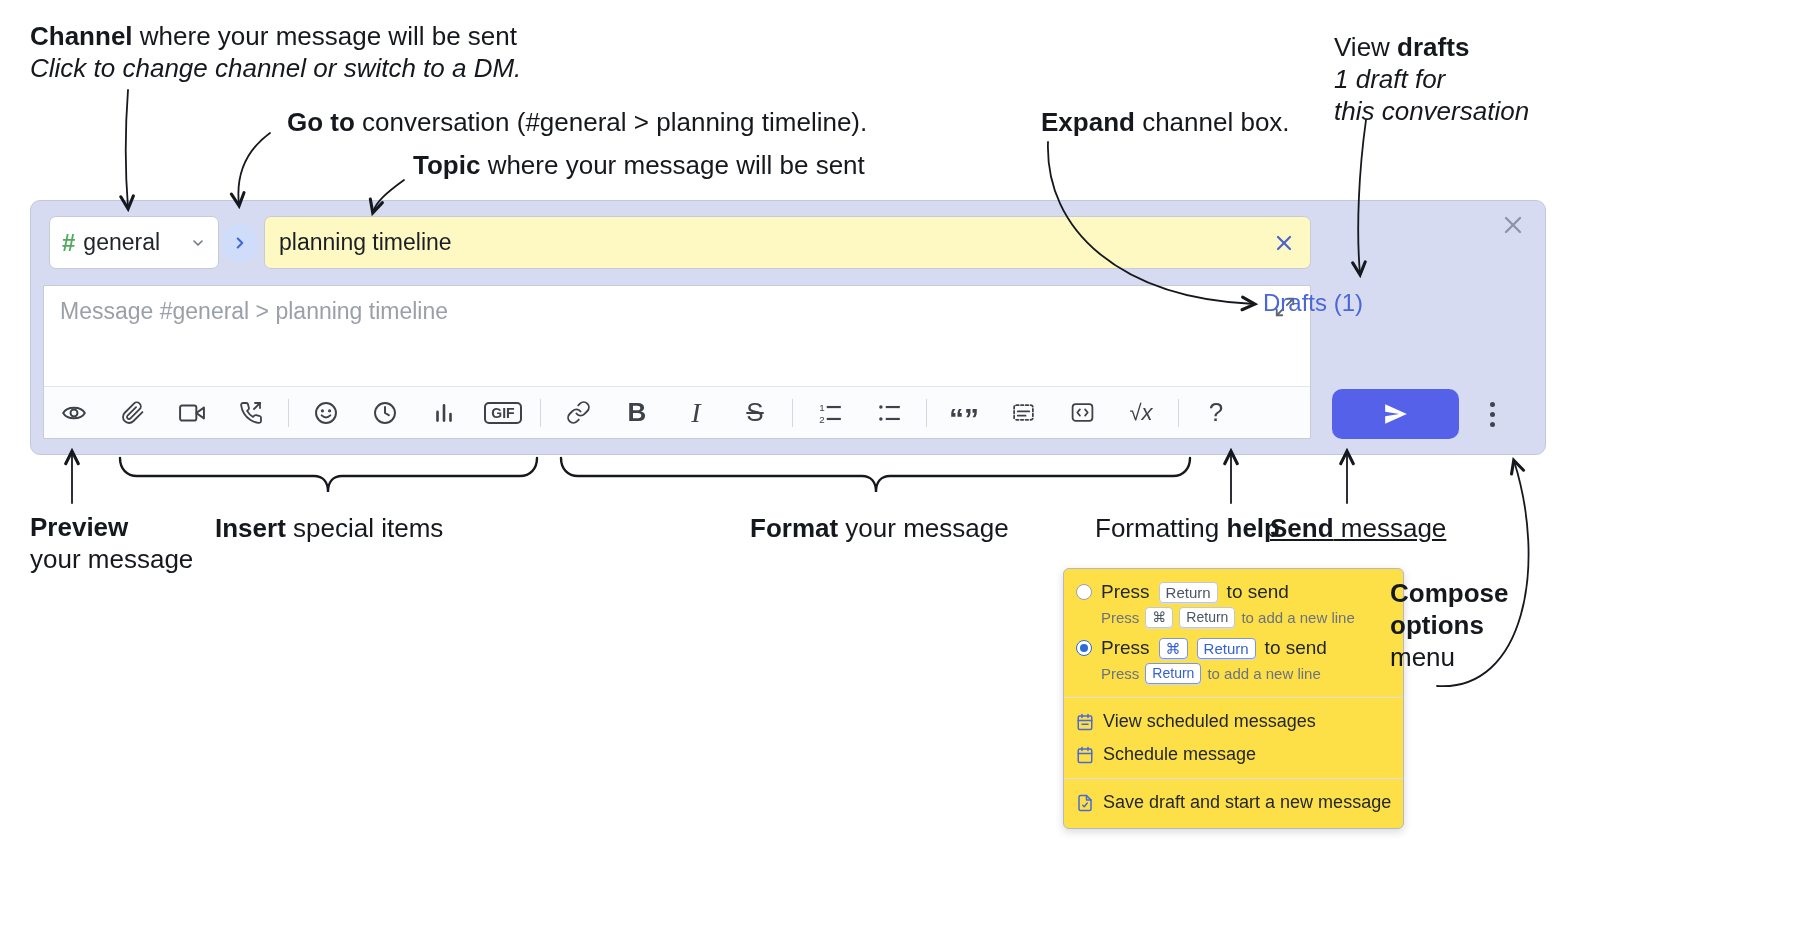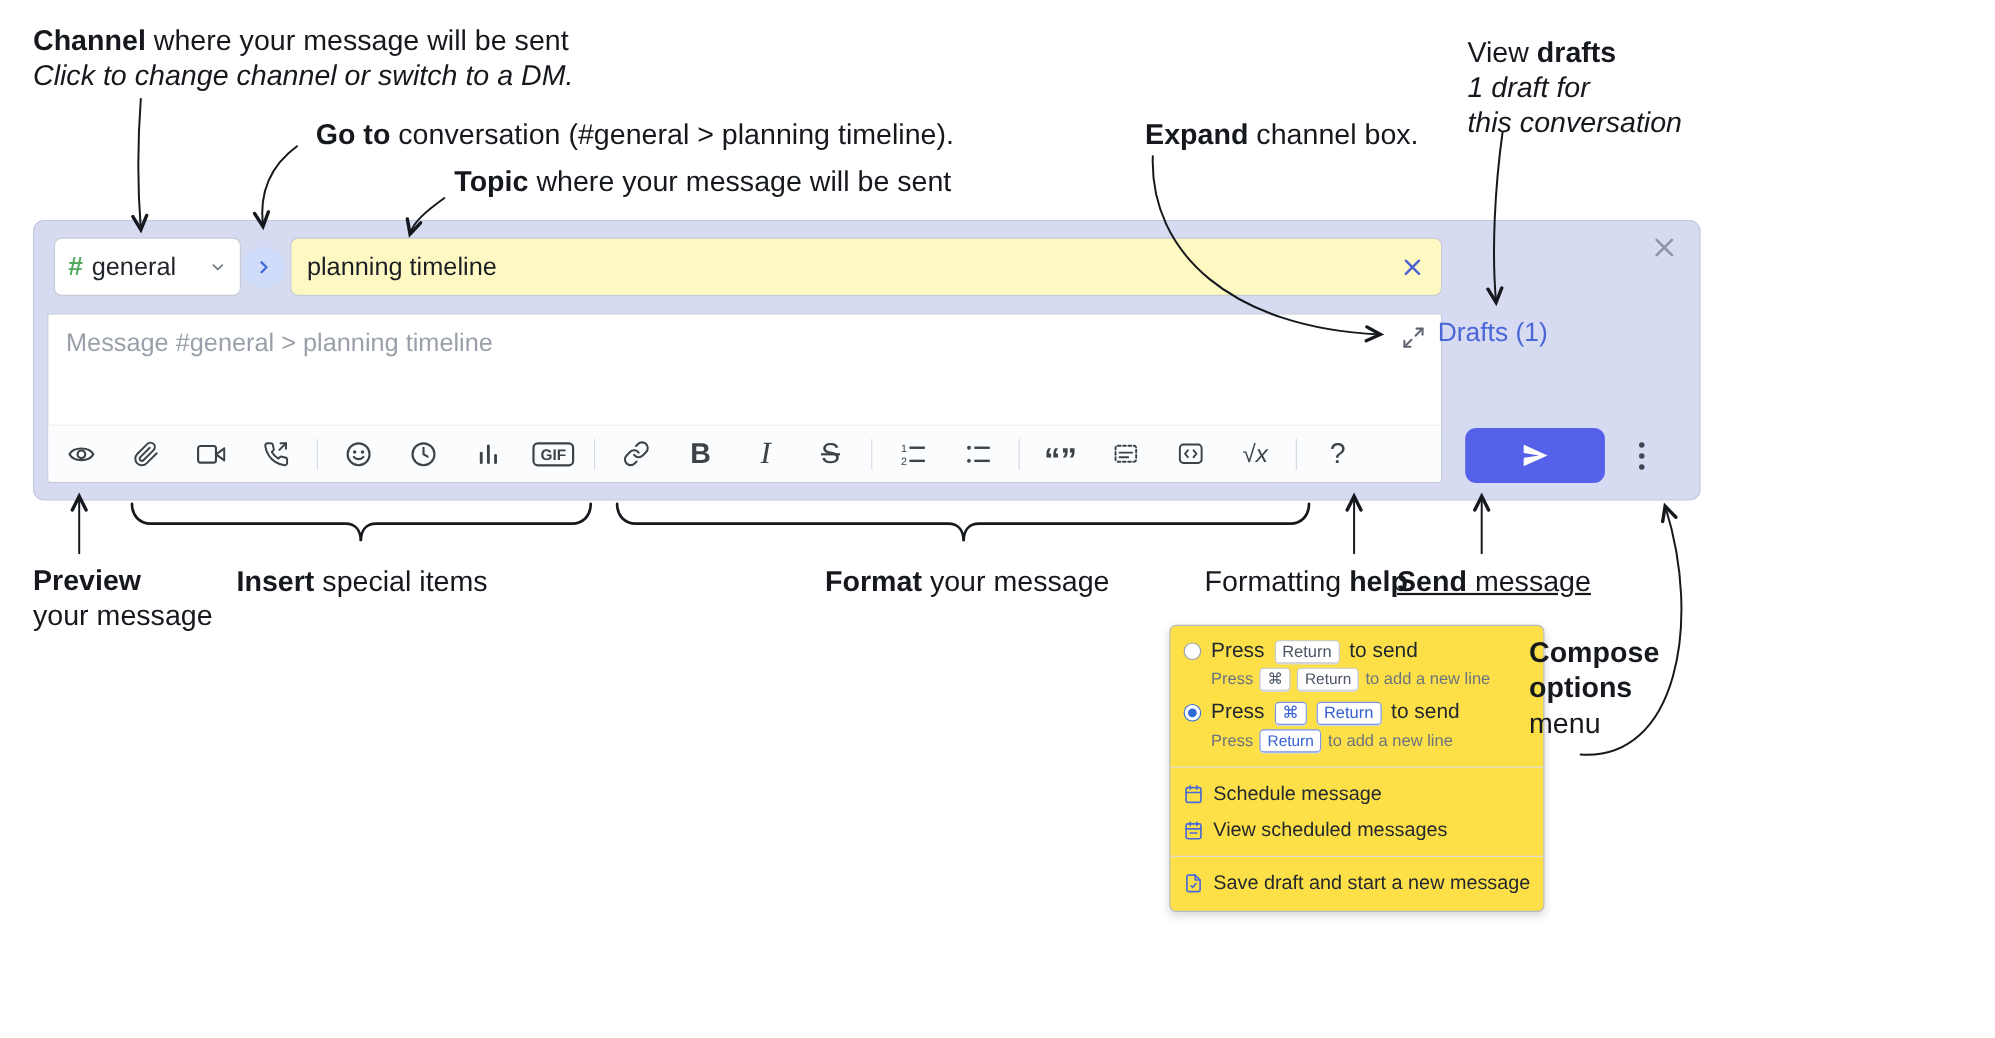--- a/index.html
+++ b/index.html
@@ -63,21 +63,21 @@
     color:#3d4249; cursor:pointer; flex:none; margin-left:15px; border-radius:5px;
   }
   .tb-btn:first-child { margin-left:2px; }
   .tb-div { width:1px; height:28px; background:#d5d8df; margin-left:15px; flex:none; }
   .tb-text { font-size:26px; }
   .tb-bold { font-weight:700; }
   .tb-italic { font-style:italic; font-family:"Liberation Serif",serif; font-size:28px; }
   .tb-strike { text-decoration:line-through; }
   .tb-math { font-size:22px; font-style:italic; }
   .gif-box { border:2px solid currentColor; border-radius:5px; font-size:14px; font-weight:700; padding:1px 5px; }
-  .drafts-link { position:absolute; left:1276px; top:88px; font-size:24px; color:#4b66d6; cursor:pointer; }
+  .drafts-link { position:absolute; left:1232px; top:88px; font-size:24px; color:#4b66d6; cursor:pointer; }
   .send-btn {
     position:absolute; left:1301px; top:188px; width:127px; height:50px; border-radius:10px;
     background:#5661ea; color:#fff; display:flex; align-items:center; justify-content:center; cursor:pointer; border:none;
   }
   .more-btn {
     position:absolute; left:1442px; top:190px; width:38px; height:46px;
     display:flex; flex-direction:column; align-items:center; justify-content:center; gap:5px; cursor:pointer;
   }
   .more-btn i { width:5px; height:5px; border-radius:50%; background:#3f4450; }
   .close-btn { position:absolute; right:16px; top:10px; width:30px; height:30px; color:#8d93a8; cursor:pointer; }
@@ -376,32 +376,32 @@
     <span class="key blue">Return</span>
     <span>to add a new line</span>
   </div>
   <div class="pdiv"></div>
   <div class="pitem">
     <svg class="ic picon" viewBox="0 0 24 24" fill="none" stroke="currentColor" stroke-width="2" stroke-linecap="round" stroke-linejoin="round">
         <rect x="3" y="4" width="18" height="18" rx="2"></rect>
         <line x1="16" y1="2" x2="16" y2="6"></line>
         <line x1="8" y1="2" x2="8" y2="6"></line>
         <line x1="3" y1="10" x2="21" y2="10"></line>
-      </svg>
-    <span>Schedule message</span>
+        <line x1="8" y1="15" x2="16" y2="15"></line>
+      </svg>
+    <span>View scheduled messages</span>
   </div>
   <div class="pitem">
     <svg class="ic picon" viewBox="0 0 24 24" fill="none" stroke="currentColor" stroke-width="2" stroke-linecap="round" stroke-linejoin="round">
         <rect x="3" y="4" width="18" height="18" rx="2"></rect>
         <line x1="16" y1="2" x2="16" y2="6"></line>
         <line x1="8" y1="2" x2="8" y2="6"></line>
         <line x1="3" y1="10" x2="21" y2="10"></line>
-        <line x1="8" y1="15" x2="16" y2="15"></line>
-      </svg>
-    <span>View scheduled messages</span>
+      </svg>
+    <span>Schedule message</span>
   </div>
   <div class="pdiv"></div>
   <div class="pitem">
     <svg class="ic picon" viewBox="0 0 24 24" fill="none" stroke="currentColor" stroke-width="2" stroke-linecap="round" stroke-linejoin="round">
         <path d="M14 2H6a2 2 0 0 0-2 2v16a2 2 0 0 0 2 2h12a2 2 0 0 0 2-2V8z"></path>
         <polyline points="14 2 14 8 20 8"></polyline>
         <polyline points="9 15 11 17 15 12"></polyline>
       </svg>
     <span>Save draft and start a new message</span>
   </div>

